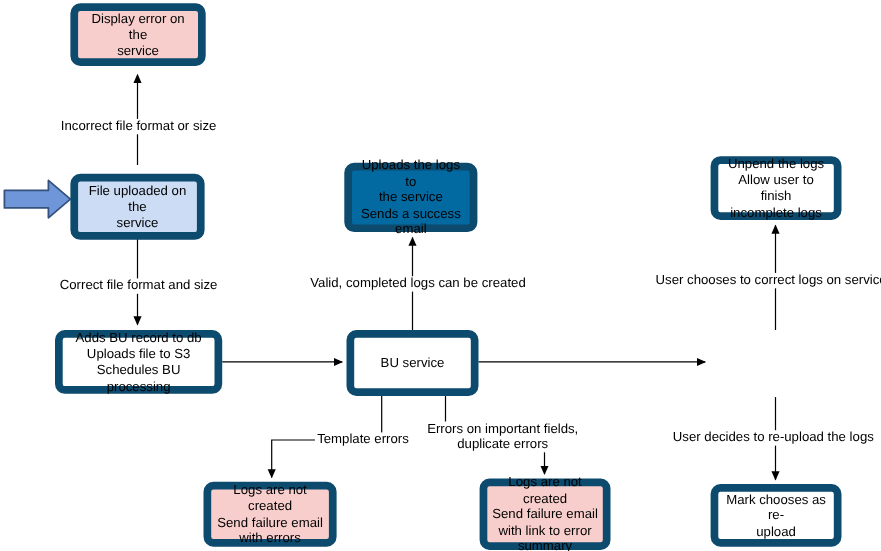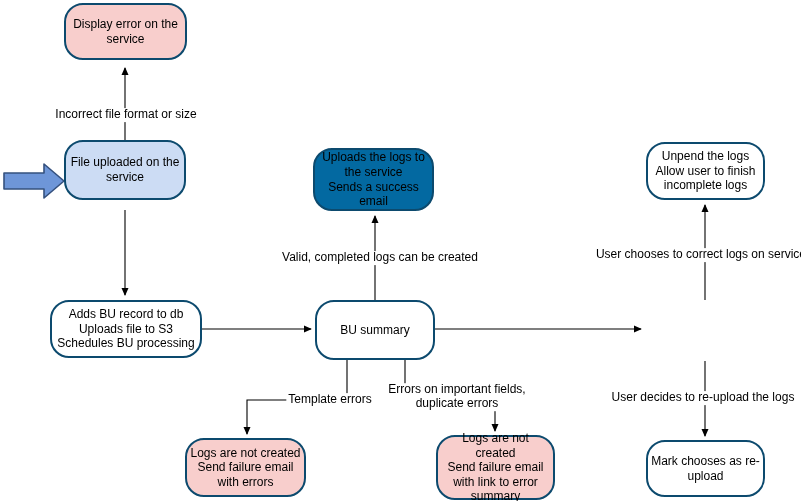--- a/index.html
+++ b/index.html
@@ -6,43 +6,43 @@
   #canvas{
     position:relative;
     width:801px;height:501px;
     background:#ffffff;
     font-family:"Liberation Sans", sans-serif;
     overflow:hidden;
   }
   #edges{position:absolute;left:0;top:0;width:801px;height:501px;}
   .node{
     position:absolute;
-    border:2px solid #0c4a6e;
-    border-radius:19px;
+    border:7px solid #0c4a6e;
+    border-radius:9px;
     display:flex;align-items:center;justify-content:center;
     text-align:center;
     font-size:12px;line-height:1.22;color:#000;
     white-space:pre-line;
     box-sizing:border-box;
     padding:2px 3px;
   }
   .edge-label{
     position:absolute;
     transform:translate(-50%,-50%);
     background:#ffffff;
     font-size:12px;line-height:1.15;color:#000;
     white-space:pre-line;
     text-align:center;
     padding:0 2px;
   }
   .nowrap{white-space:nowrap;}
 
   
   #n-display{left:64px;top:3px;width:123px;height:57px;}
-  #n-file{left:64px;top:140px;width:122px;height:60px;}
+  #n-file{left:64px;top:158px;width:122px;height:60px;}
   #n-adds{left:50px;top:300px;width:152px;height:58px;}
   #n-success{left:313px;top:148px;width:121px;height:63px;}
   #n-bu{left:315px;top:300px;width:120px;height:60px;}
   #n-unpend{left:646px;top:142px;width:119px;height:58px;}
   #n-pending{left:645px;top:300px;width:121px;height:61px;}
   #n-fail1{left:185px;top:438px;width:121px;height:59px;}
   #n-fail2{left:436px;top:435px;width:119px;height:65px;}
   #n-reupload{left:646px;top:440px;width:119px;height:57px;}
 
   
@@ -91,40 +91,41 @@
 
   <div class="node" id="n-adds" style="background-color: rgb(255, 255, 255);">Adds BU record to db
 Uploads file to S3
 Schedules BU processing</div>
 
   <div class="node" id="n-success" style="background-color: #0369a1; text-align: center;">Uploads the logs to
 the service
 Sends a success
 email</div>
 
-  <div class="node" id="n-bu" style="background-color: rgb(255, 255, 255);">BU summary</div>
+  <div class="node" id="n-bu" style="background-color: rgb(255, 255, 255);">BU service</div>
 
   <div class="node" id="n-unpend" style="background-color: rgb(255, 255, 255);">Unpend the logs
 Allow user to finish
 incomplete logs</div>
 
 
   <div class="node" id="n-fail1" style="background-color: rgb(248, 206, 204);">Logs are not created
 Send failure email
 with errors</div>
 
   <div class="node" id="n-fail2" style="background-color: rgb(248, 206, 204);">Logs are not created
 Send failure email
 with link to error
 summary</div>
 
   <div class="node" id="n-reupload" style="background-color: rgb(255, 255, 255);">Mark chooses as re-
 upload</div>
 
   <div class="edge-label nowrap" id="l-incorrect">Incorrect file format or size</div>
+  <div class="edge-label nowrap" id="l-correct">Correct file format and size</div>
   <div class="edge-label nowrap" id="l-valid">Valid, completed logs can be created</div>
   <div class="edge-label nowrap" id="l-choose">User chooses to correct logs on service</div>
   <div class="edge-label nowrap" id="l-decide">User decides to re-upload the logs</div>
   <div class="edge-label nowrap" id="l-template">Template errors</div>
   <div class="edge-label" id="l-errfields">Errors on important fields,
 duplicate errors</div>
 
 </div>
 
 </body></html>

